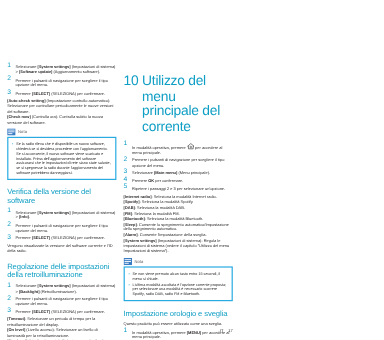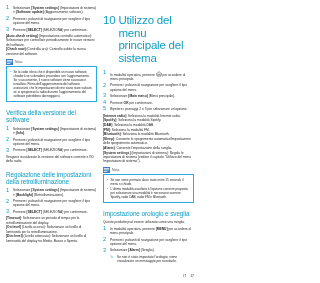--- a/index.html
+++ b/index.html
@@ -5,21 +5,21 @@
   * { margin:0; padding:0; box-sizing:border-box; }
   html,body { width:200px; height:283px; }
   body {
     background:#ffffff;
     font-family:"Liberation Sans", sans-serif;
     color:#231f20;
     -webkit-font-smoothing:none;
   }
   .page { position:relative; width:200px; height:283px; padding:6px 6px 0 6px; }
   .cols { display:flex; gap:6px; height:268px; }
-  .col { width:91px; }
+  .col { width:91px;margin-top:48px; }
 
   h1.chapter {
     color:#0f9ec4;
     font-size:11.5px;
     line-height:12.5px;
     font-weight:400;
     letter-spacing:-0.2px;
     margin:8px 0 7px 0;
     display:flex;
     gap:3px;
@@ -154,21 +154,21 @@
         <div><b>[On level]</b> (Livello acceso): Selezionare un livello di luminosità per la retroilluminazione.</div>
         <div><b>[Dim level]</b> (Livello attenuato): Selezionare un livello di luminosità del display tra Medio, Basso o Spento.</div>
       </div>
 
     </div>
 
     <div class="col">
 
       <h1 class="chapter">
         <span class="num">10</span>
-        <span class="txt">Utilizzo del menu principale del sistema</span>
+        <span class="txt">Utilizzo del menu principale del corrente</span>
       </h1>
 
       <ol class="steps">
         <li><span class="n">1</span><span>In modalità operativa, premere <svg class="homeico" viewBox="0 0 20 18">
                 <path d="M10 2 L19 9.5 L16.6 9.5 L16.6 16.5 L3.4 16.5 L3.4 9.5 L1 9.5 Z" fill="none" stroke="#231f20" stroke-width="1.6" stroke-linejoin="round"></path>
                 <circle cx="10" cy="11.5" r="2.2" fill="none" stroke="#231f20" stroke-width="1.4"></circle>
               </svg> per accedere al menu principale.</span></li>
         <li><span class="n">2</span><span>Premere i pulsanti di navigazione per scegliere il tipo opzione del menu.</span></li>
         <li><span class="n">3</span><span>Selezionare <b>[Main menu]</b> (Menu principale).</span></li>
         <li><span class="n">4</span><span>Premere <b>OK</b> per confermare.</span></li>

